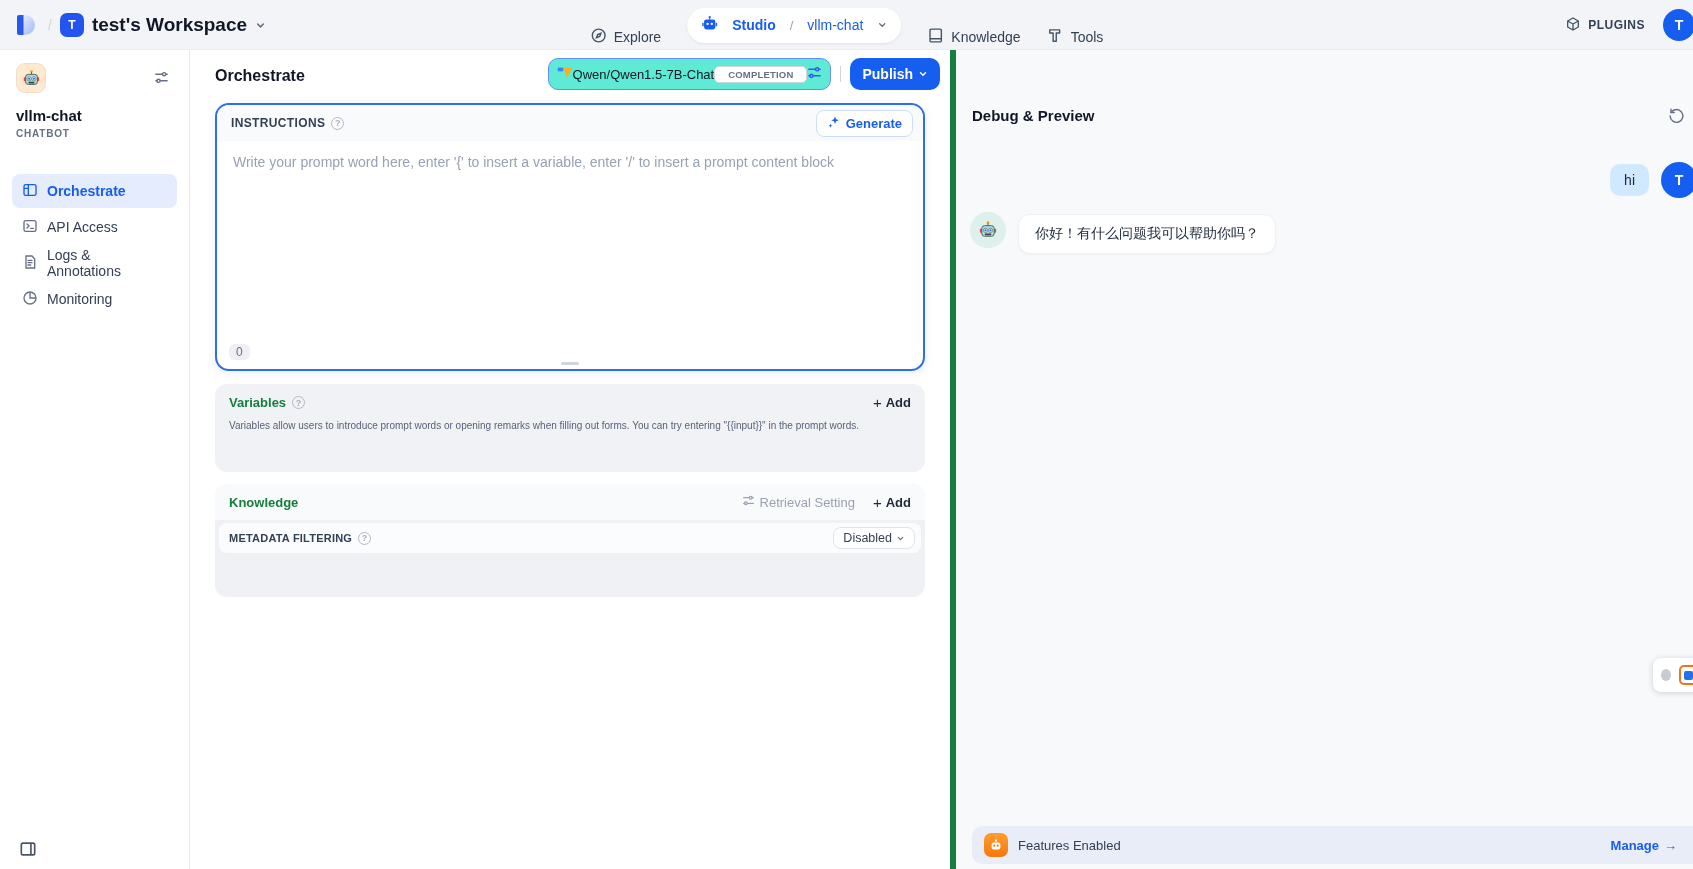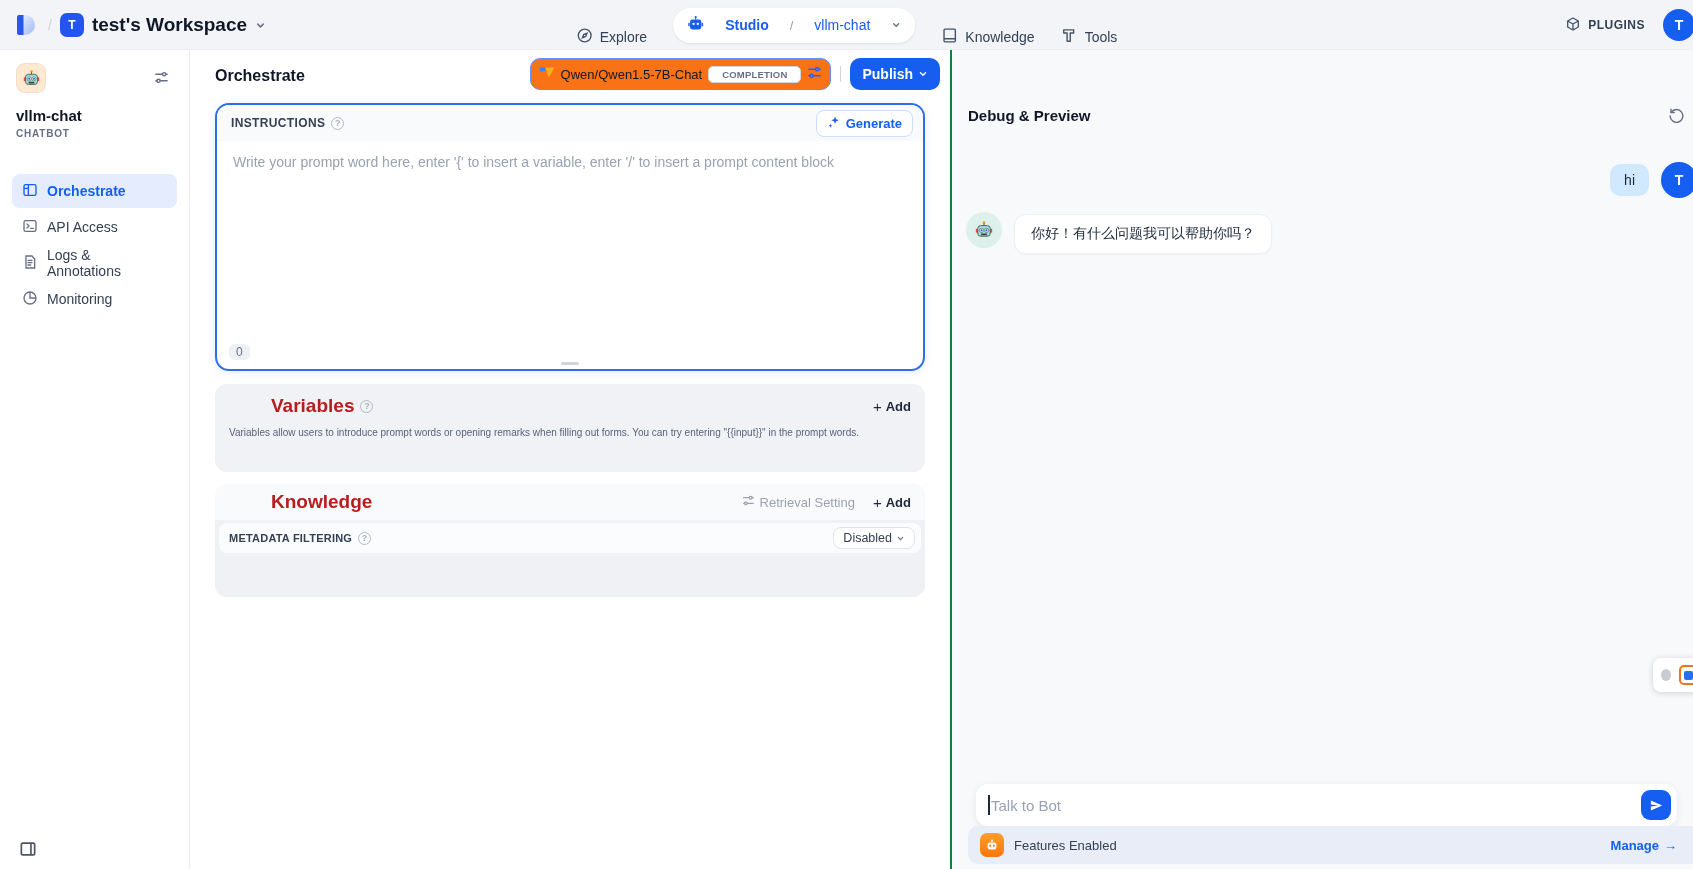--- a/index.html
+++ b/index.html
@@ -9,21 +9,21 @@
   
   .header { position:absolute; top:0; left:0; right:0; height:50px; background:#f2f4f7; border-bottom:1px solid #ebedf0; }
   .h-left { position:absolute; left:14px; top:0; height:50px; display:flex; align-items:center; gap:8px; }
   .logo { width:26px; height:26px; position:relative; }
   .slash-sep { color:#d0d5dd; font-size:14px; }
   .ws-badge { width:24px; height:24px; border-radius:7px; background:#2454f0; color:#fff; font-size:12px; font-weight:700; display:flex; align-items:center; justify-content:center; }
   .ws-name { font-size:19px; font-weight:700; color:#101828; }
   .h-center { position:absolute; left:50%; transform:translateX(-50%); top:0; height:50px; display:flex; align-items:center; gap:26px; }
   .nav-item { display:flex; align-items:center; gap:7px; font-size:14px; font-weight:500; color:#344054; cursor:pointer;margin-top:24px; }
   .nav-item svg { color:#475467; }
-  .studio-pill { display:flex; align-items:center; gap:21px; background:#fff; border-radius:999px; padding:7px 14px; box-shadow:0 1px 3px rgba(16,24,40,.08); cursor:pointer; }
+  .studio-pill { display:flex; align-items:center; gap:14px; background:#fff; border-radius:999px; padding:7px 14px; box-shadow:0 1px 3px rgba(16,24,40,.08); cursor:pointer; }
   .studio-pill .studio-label { color:#155eef; font-weight:700; font-size:14px; }
   .studio-pill .app-label { color:#155eef; font-weight:500; font-size:14px; }
   .studio-pill .sep { color:#98a2b3; font-size:13px; }
   .h-right { position:absolute; right:0; top:0; height:50px; display:flex; align-items:center; gap:18px; padding-right:4px; }
   .plugins { display:flex; align-items:center; gap:7px; font-size:12px; font-weight:700; letter-spacing:.04em; color:#344054; cursor:pointer; }
   .user-avatar { width:32px; height:32px; border-radius:50%; background:#155eef; color:#fff; font-size:14px; font-weight:600; display:flex; align-items:center; justify-content:center; margin-right:-6px; }
 
   .chev { display:inline-flex; color:#667085; }
 
   
@@ -36,56 +36,56 @@
   .side-item { margin:2px 12px; height:34px; border-radius:8px; display:flex; align-items:center; gap:9px; padding:0 10px; font-size:14px; font-weight:500; color:#344054; cursor:pointer; }
   .side-item svg { color:#667085; flex:none; }
   .side-item.active { background:#e4ecfd; color:#155eef; font-weight:600; }
   .side-item.active svg { color:#155eef; }
   .collapse-btn { position:absolute; left:18px; bottom:6px; color:#4b5565; cursor:pointer; }
 
   
   .main { position:absolute; top:50px; left:190px; width:760px; bottom:0; background:#fff; }
   .main-title { position:absolute; left:25px; top:17px; font-size:16px; font-weight:700; color:#101828; }
   .model-row { position:absolute; top:8px; right:10px; display:flex; align-items:center; gap:9px; }
-  .model-pill { height:32px; display:flex; align-items:center; gap:6px; padding:0 8px; border:1px solid #6490fa; border-radius:10px; background:#f97316; cursor:pointer; }
+  .model-pill { height:32px; display:flex; align-items:center; padding:0 8px; border:1px solid #6490fa; border-radius:10px; background:#5eead4; cursor:pointer; }
   .model-name { font-size:13px; font-weight:500; color:#101828; }
   .mode-badge { font-size:9.5px; font-weight:600; letter-spacing:.02em; color:#667085; border:1px solid #d0d5dd; border-radius:5px; padding:2px 13px; background:#fff; }
   .model-pill svg.sliders { color:#2e5cf6; }
   .vdiv { width:1px; height:16px; background:#d0d5dd; }
   .publish-btn { height:32px; display:flex; align-items:center; gap:5px; background:#155eef; color:#fff; border-radius:10px; padding:0 12px; font-size:14px; font-weight:700; cursor:pointer; }
   .publish-btn .chev { color:#fff; }
 
   .instructions-card { position:absolute; left:25px; top:53px; width:710px; height:268px; background:#fff; border:2px solid #2e6eea; border-radius:14px; box-shadow:0 2px 10px rgba(41,112,255,.12); }
   .ins-header { height:36px; background:#f9fafb; border-radius:12px 12px 0 0; display:flex; align-items:center; padding:0 10px 0 14px; }
   .ins-title { font-size:12px; font-weight:800; letter-spacing:.03em; color:#344054; }
   .help-icon { width:13px; height:13px; border-radius:50%; border:1.2px solid #b2b9c5; color:#a9b0bd; font-size:9px; font-weight:700; display:inline-flex; align-items:center; justify-content:center; margin-left:6px; }
   .generate-btn { margin-left:auto; display:flex; align-items:center; gap:5px; background:#fff; border:1px solid #cdddff; border-radius:8px; padding:4px 10px; color:#155eef; font-size:13px; font-weight:600; cursor:pointer; }
   .ins-body { padding:12px 16px; font-size:14px; color:#98a2b3; line-height:1.4; }
   .count-badge { position:absolute; left:12px; bottom:9px; background:#eef0f3; border-radius:6px; padding:1px 7px; font-size:12px; color:#667085; }
   .drag-handle { position:absolute; left:50%; transform:translateX(-50%); bottom:4px; width:18px; height:3px; border-radius:2px; background:#d0d5dd; cursor:ns-resize; }
 
   .section-card { position:absolute; left:25px; width:710px; background:#f1f2f6; border-radius:12px; }
   .variables-card { top:334px; height:88px; }
   .sec-header { display:flex; align-items:center; padding:11px 14px 4px; }
-  .sec-title { font-size:19px; font-weight:700; color:#b91c1c;margin-left:42px; }
+  .sec-title { font-size:13px; font-weight:700; color:#15803d; }
   .add-btn { margin-left:auto; display:flex; align-items:center; gap:4px; font-size:13px; font-weight:600; color:#1d2939; cursor:pointer; }
   .plus { font-size:15px; line-height:1; font-weight:500; }
   .sec-desc { padding:4px 14px 12px; font-size:10px; line-height:1.5; color:#58627a; }
 
   .knowledge-card { top:434px; height:113px; background:#eff1f5; }
   .kn-header { height:36px; background:#f9fafb; border-radius:12px 12px 0 0; display:flex; align-items:center; padding:0 14px; }
   .retrieval { margin-left:auto; display:flex; align-items:center; gap:5px; font-size:13px; color:#9aa2b1; cursor:pointer; }
   .kn-header .add-btn { margin-left:18px; }
   .kn-desc { padding:10px 14px; font-size:13px; color:#354052; }
   .metadata-row { margin:3px 4px; height:30px; background:#fbfcfd; border-radius:8px; display:flex; align-items:center; padding:0 6px 0 10px; }
   .meta-title { font-size:11px; font-weight:800; letter-spacing:.02em; color:#344054; }
   .disabled-btn { margin-left:auto; display:flex; align-items:center; gap:4px; background:#fff; border:1px solid #e0e3ea; border-radius:8px; padding:3px 9px; font-size:12.5px; font-weight:500; color:#354052; cursor:pointer; }
 
   
-  .debug { position:absolute; top:50px; left:950px; right:0; bottom:0; background:#f8f9fb; border-left:2px solid #15803d; }
+  .debug { position:absolute; top:50px; left:950px; right:0; bottom:0; background:#f8f9fb; border-left:6px solid #15803d; }
   .debug-title { position:absolute; left:16px; top:57px; font-size:15px; font-weight:700; color:#101828; }
   .refresh-btn { position:absolute; right:8px; top:57px; color:#676f83; cursor:pointer; }
 
   .msg-user { position:absolute; top:112px; right:0; left:0; height:40px; }
   .bubble-user { position:absolute; right:44px; top:2px; background:#d1e9ff; border-radius:10px; padding:8px 14px; font-size:14px; color:#1d2939; }
   .msg-avatar-user { position:absolute; right:-4px; top:0; width:36px; height:36px; border-radius:50%; background:#155eef; color:#fff; font-weight:600; font-size:14px; display:flex; align-items:center; justify-content:center; }
   .msg-bot { position:absolute; top:162px; left:0; right:0; }
   .msg-avatar-bot { position:absolute; left:14px; top:0; width:36px; height:36px; border-radius:50%; background:#ddf0ec; display:flex; align-items:center; justify-content:center; }
   .bubble-bot { position:absolute; left:62px; top:2px; background:#fff; border:1px solid #eef0f3; box-shadow:0 1px 2px rgba(16,24,40,.04); border-radius:12px; padding:10px 16px; font-size:14px; color:#1d2939; white-space:nowrap; }
 
@@ -392,29 +392,20 @@
         <circle cx="12" cy="16.5" r="3.4" fill="#fff" stroke="#44625e"></circle>
           <circle cx="12" cy="16.5" r="1.8" fill="#2563eb"></circle>
         <circle cx="20" cy="16.5" r="3.4" fill="#fff" stroke="#44625e"></circle>
           <circle cx="20" cy="16.5" r="1.8" fill="#2563eb"></circle>
         <rect x="11" y="21.5" width="10" height="3" rx="1" fill="#3f3f46"></rect>
       </svg>
     </div>
     <div class="bubble-bot">你好！有什么问题我可以帮助你吗？</div>
   </div>
 
-  <div class="chat-input">
-    <span class="caret"></span>
-    <input type="text" placeholder="Talk to Bot" style="">
-    <div class="send-btn">
-      <svg width="15" height="15" viewBox="0 0 24 24" fill="#fff">
-          <path d="M3 20l18-8L3 4v6.5l12 1.5-12 1.5z"></path>
-        </svg>
-    </div>
-  </div>
 
   <div class="features-bar">
     <div class="features-icon">
       <svg width="14" height="14" viewBox="0 0 32 32" fill="#fff">
           <circle cx="16" cy="6" r="2.5"></circle>
           <rect x="6" y="10" width="20" height="16" rx="5"></rect>
           <circle cx="12" cy="17.5" r="2.4" fill="#f7770c"></circle>
           <circle cx="20" cy="17.5" r="2.4" fill="#f7770c"></circle>
         </svg>
     </div>

